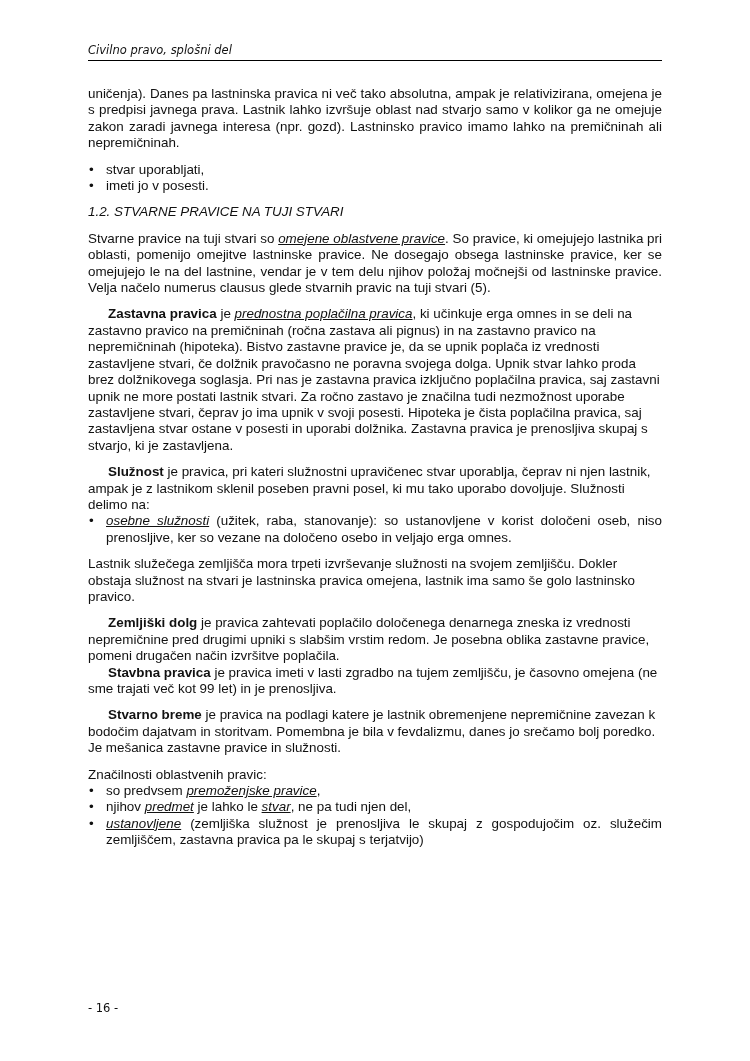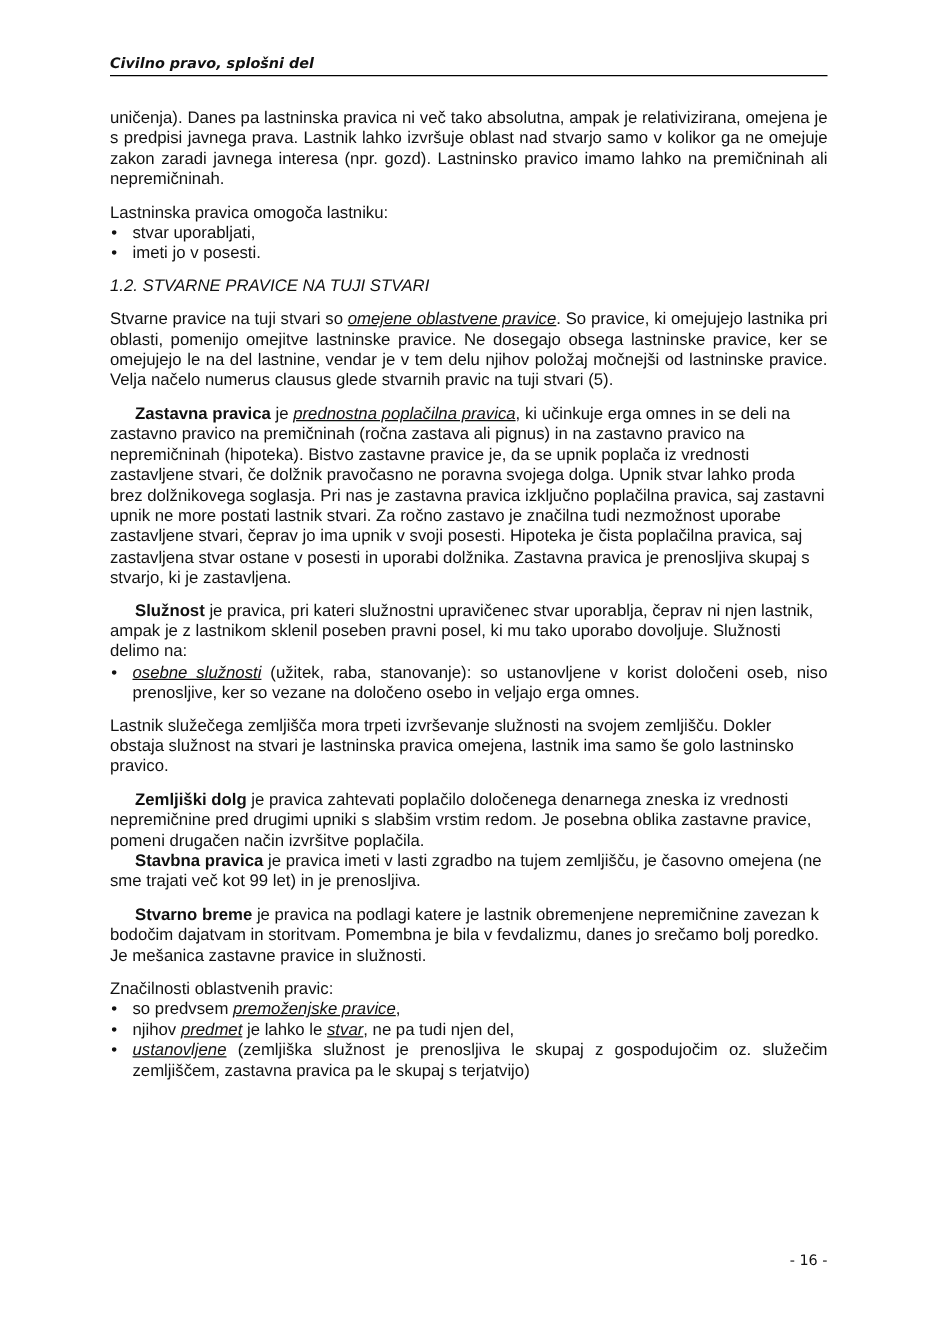--- a/index.html
+++ b/index.html
@@ -1,46 +1,45 @@
 <!DOCTYPE html>
 <html><head>
   <meta charset="utf-8">
   <style>
     html, body { margin: 0; padding: 0; background: #ffffff; }
     body { width: 750px; height: 1061px; position: relative; overflow: hidden;
       font-family: "Liberation Sans", sans-serif; color: #111; }
     .page { position: absolute; left: 88px; top: 0; width: 574px; }
     .running-head { position: absolute; top: 43px; left: 0; width: 574px;
       font-family: "DejaVu Sans", sans-serif; font-style: italic; font-size: 11.5px;
-      color: #111; padding-bottom: 3px; border-bottom: 1px solid #000; font-weight: bold; }
+      color: #111; padding-bottom: 3px; border-bottom: 1px solid #000; }
     .body { position: absolute; top: 86px; left: 0; width: 574px;
       font-size: 13.4px; line-height: 16.4px; }
     p { margin: 0 0 10px 0; }
     .just { text-align: justify; }
     ul { margin: 0 0 10px 0; padding: 0; list-style: none; }
     ul li { position: relative; padding-left: 18px; }
     ul li.just { text-align: justify; }
     ul li::before { content: "\2022"; position: absolute; left: 1px; top: 0; }
     h2 { font-weight: normal; font-size: 13.4px; margin: 0 0 10px 0; line-height: 16.4px; font-style: italic; }
     .u { text-decoration: underline; font-style: italic; }
     b { font-weight: bold; margin-left: 20px; }
     .nomargin { margin-bottom: 0; }
-    .page-number { position: absolute; top: 1001px; left: 0; width: 574px; text-align: right;
+    .page-number { position: absolute; top: 1001px; left: 0; width: 574px; text-align: left;
       font-family: "DejaVu Sans", sans-serif; font-size: 11.5px; }
   </style>
 </head>
 <body>
 
 <div class="page">
   <div class="running-head">Civilno pravo, splošni del</div>
 
   <div class="body">
     <p class="just">uničenja). Danes pa lastninska pravica ni več tako absolutna, ampak je relativizirana, omejena je s predpisi javnega prava. Lastnik lahko izvršuje oblast nad stvarjo samo v kolikor ga ne omejuje zakon zaradi javnega interesa (npr. gozd). Lastninsko pravico imamo lahko na premičninah ali nepremičninah.</p>
 
-    <p class="nomargin">Lastninska pravica omogoča lastniku:</p>
     <ul>
       <li>stvar uporabljati,</li>
       <li>imeti jo v posesti.</li>
     </ul>
 
     <h2>1.2. STVARNE PRAVICE NA TUJI STVARI</h2>
 
     <p class="just"><span>Stvarne pravice na tuji stvari so </span><span class="u">omejene oblastvene pravice</span><span>. So pravice, ki omejujejo lastnika pri oblasti, pomenijo omejitve lastninske pravice. Ne dosegajo obsega lastninske pravice, ker se omejujejo le na del lastnine, vendar je v tem delu njihov položaj močnejši od lastninske pravice. Velja načelo numerus clausus glede stvarnih pravic na tuji stvari (5).</span></p>
 
     <p><b>Zastavna pravica</b><span> je </span><span class="u">prednostna poplačilna pravica</span><span>, ki učinkuje erga omnes in se deli na zastavno pravico na premičninah (ročna zastava ali pignus) in na zastavno pravico na nepremičninah (hipoteka). Bistvo zastavne pravice je, da se upnik poplača iz vrednosti zastavljene stvari, če dolžnik pravočasno ne poravna svojega dolga. Upnik stvar lahko proda brez dolžnikovega soglasja. Pri nas je zastavna pravica izključno poplačilna pravica, saj zastavni upnik ne more postati lastnik stvari. Za ročno zastavo je značilna tudi nezmožnost uporabe zastavljene stvari, čeprav jo ima upnik v svoji posesti. Hipoteka je čista poplačilna pravica, saj zastavljena stvar ostane v posesti in uporabi dolžnika. Zastavna pravica je prenosljiva skupaj s stvarjo, ki je zastavljena.</span></p>

